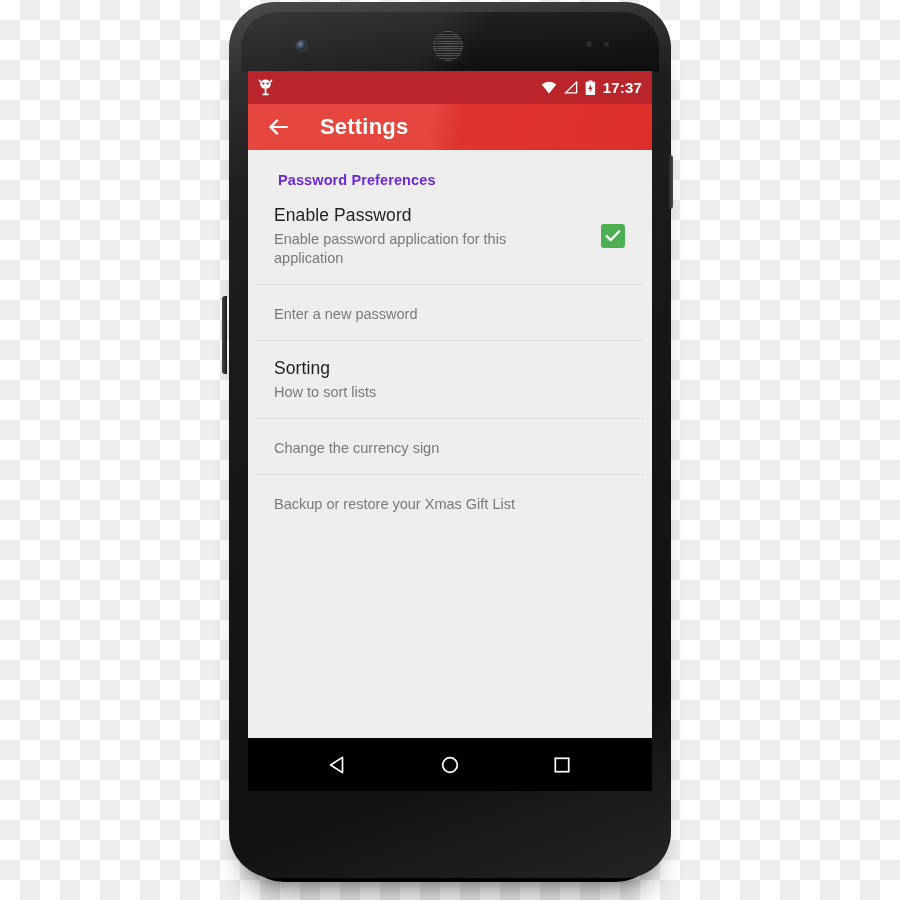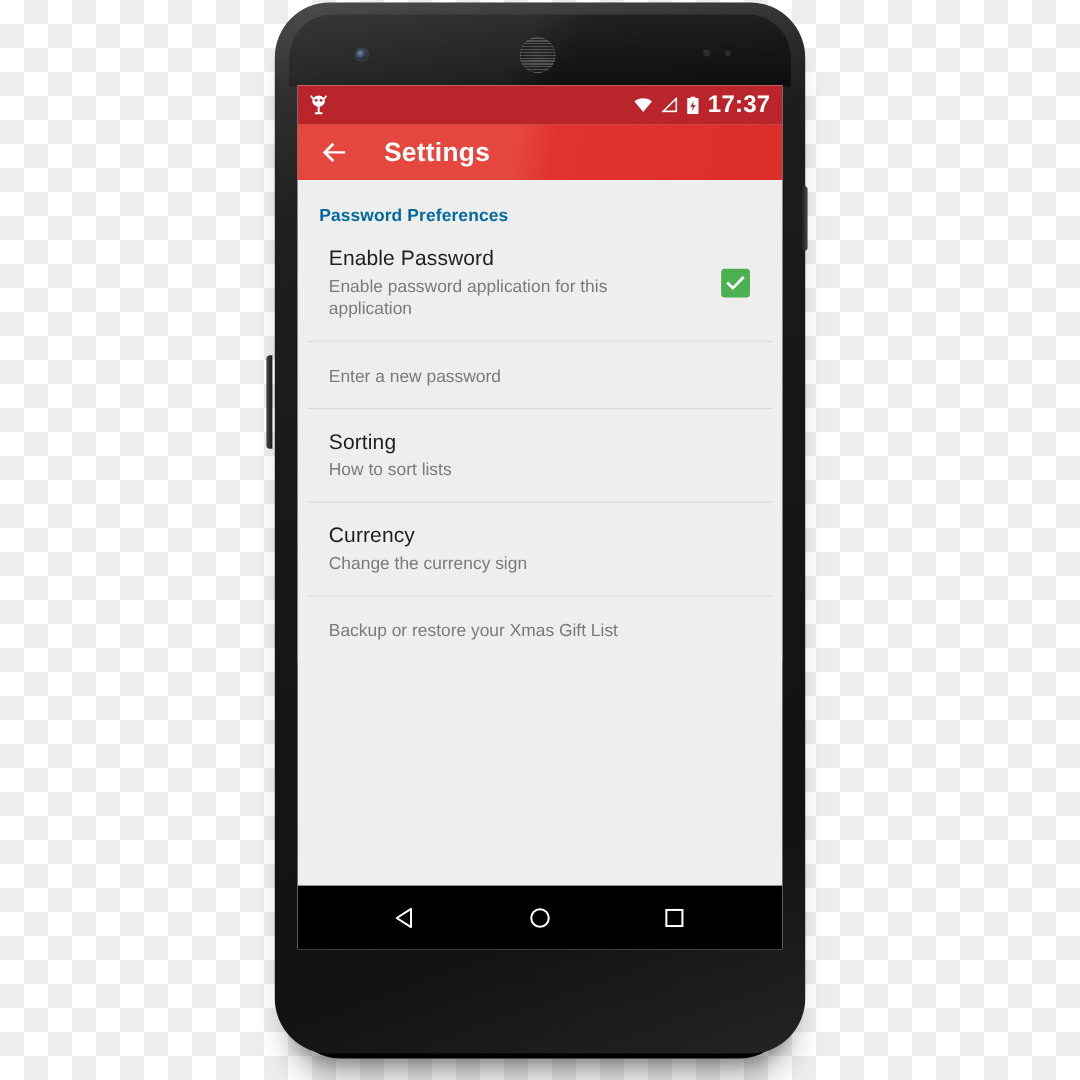--- a/index.html
+++ b/index.html
@@ -141,21 +141,21 @@
     color: #ffffff;
   }
   #status-bar-left { display: flex; align-items: center; gap: 6px; }
   #status-bar-right {
     margin-left: auto;
     display: flex;
     align-items: center;
     gap: 7px;
   }
   #status-time {
-    font-size: 20px;
+    font-size: 15px;
     font-weight: bold;
     letter-spacing: 0.2px;
     color: #ffffff;
   }
 
   
   #app-bar {
     position: relative;
     height: 46px;
     background: #e03b35;
@@ -179,24 +179,24 @@
     letter-spacing: 0.2px;
   }
 
   
   #settings-list {
     position: relative;
     background: #eeeeee;
     padding: 0;
   }
   .category-header {
-    color: #0369a1;
+    color: #6d28d9;
     font-size: 14.5px;
     font-weight: bold;
-    padding: 22px 0 0 18px;
+    padding: 22px 0 0 30px;
     letter-spacing: 0.1px;
   }
   .pref-row {
     position: relative;
     display: flex;
     align-items: flex-start;
     padding: 16px 18px 16px 26px;
     box-sizing: border-box;
   }
   .pref-text { flex: 1 1 auto; min-width: 0; }
@@ -347,21 +347,20 @@
       <div class="pref-text">
         <div class="pref-title">Sorting</div>
         <div class="pref-summary">How to sort lists</div>
       </div>
     </div>
 
     <div class="divider"></div>
 
     <div class="pref-row">
       <div class="pref-text">
-        <div class="pref-title">Currency</div>
         <div class="pref-summary">Change the currency sign</div>
       </div>
     </div>
 
     <div class="divider"></div>
 
     <div class="pref-row">
       <div class="pref-text">
         <div class="pref-summary" style="max-width:320px">Backup or restore your Xmas Gift List</div>
       </div>

